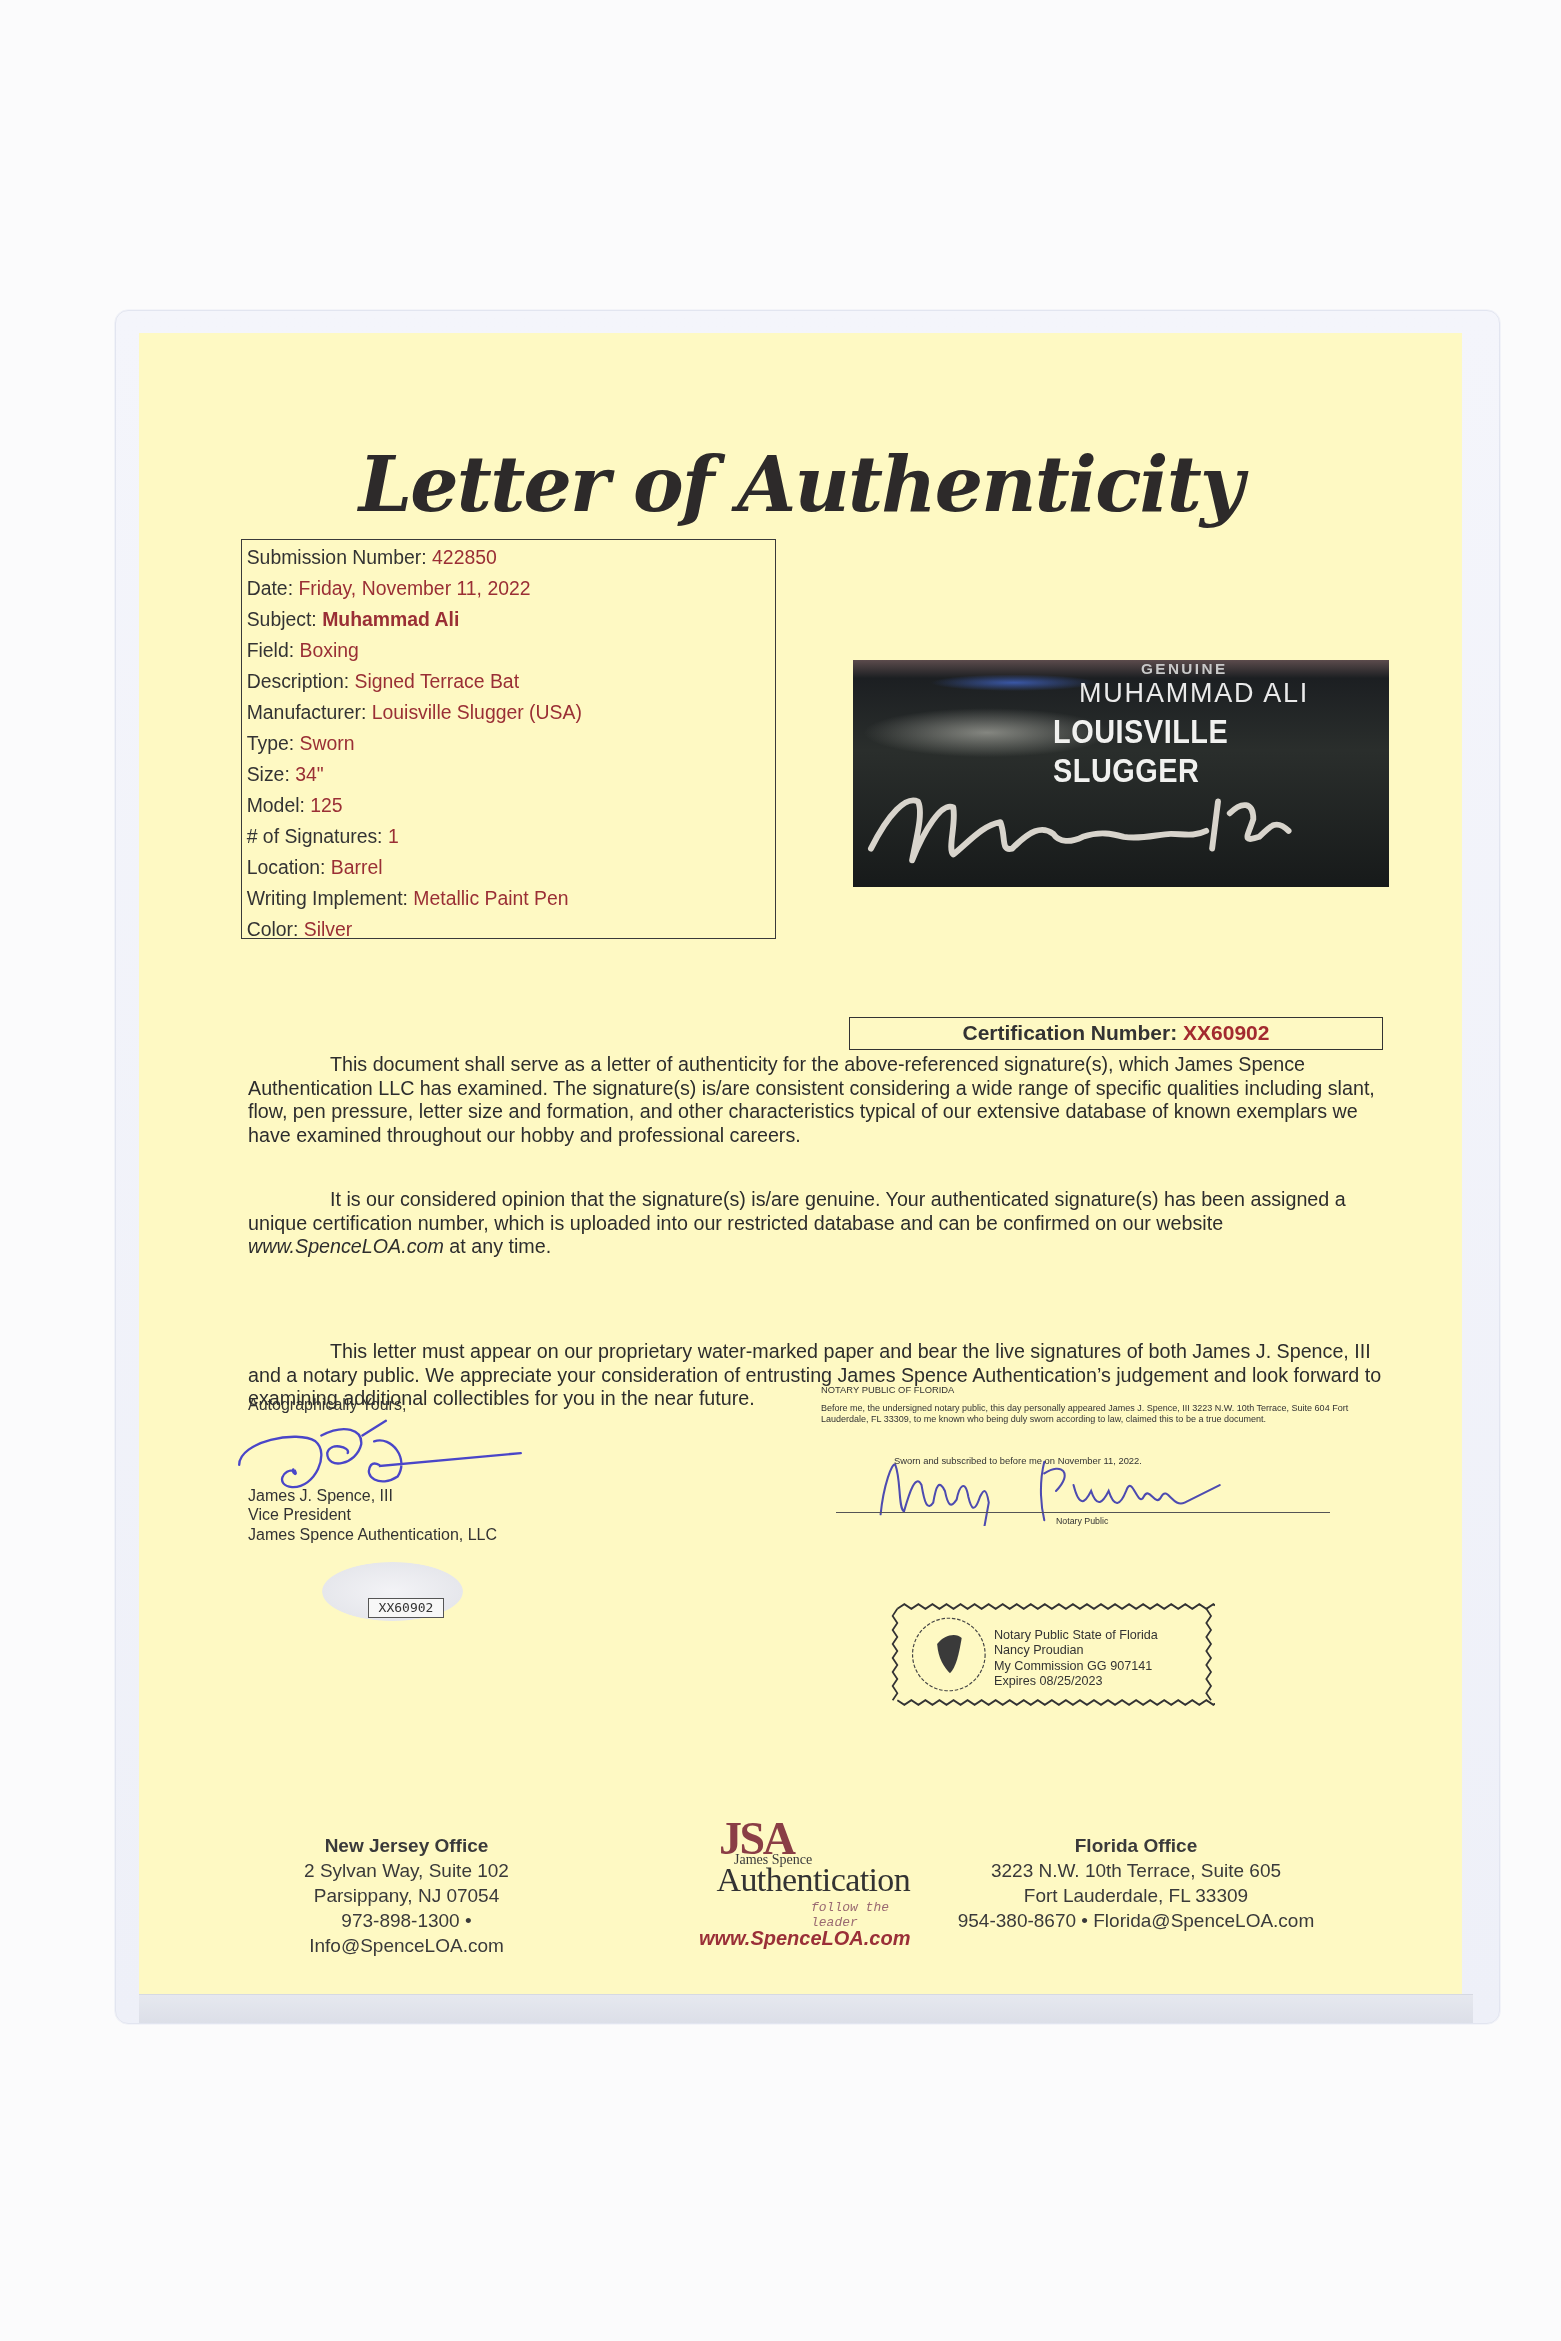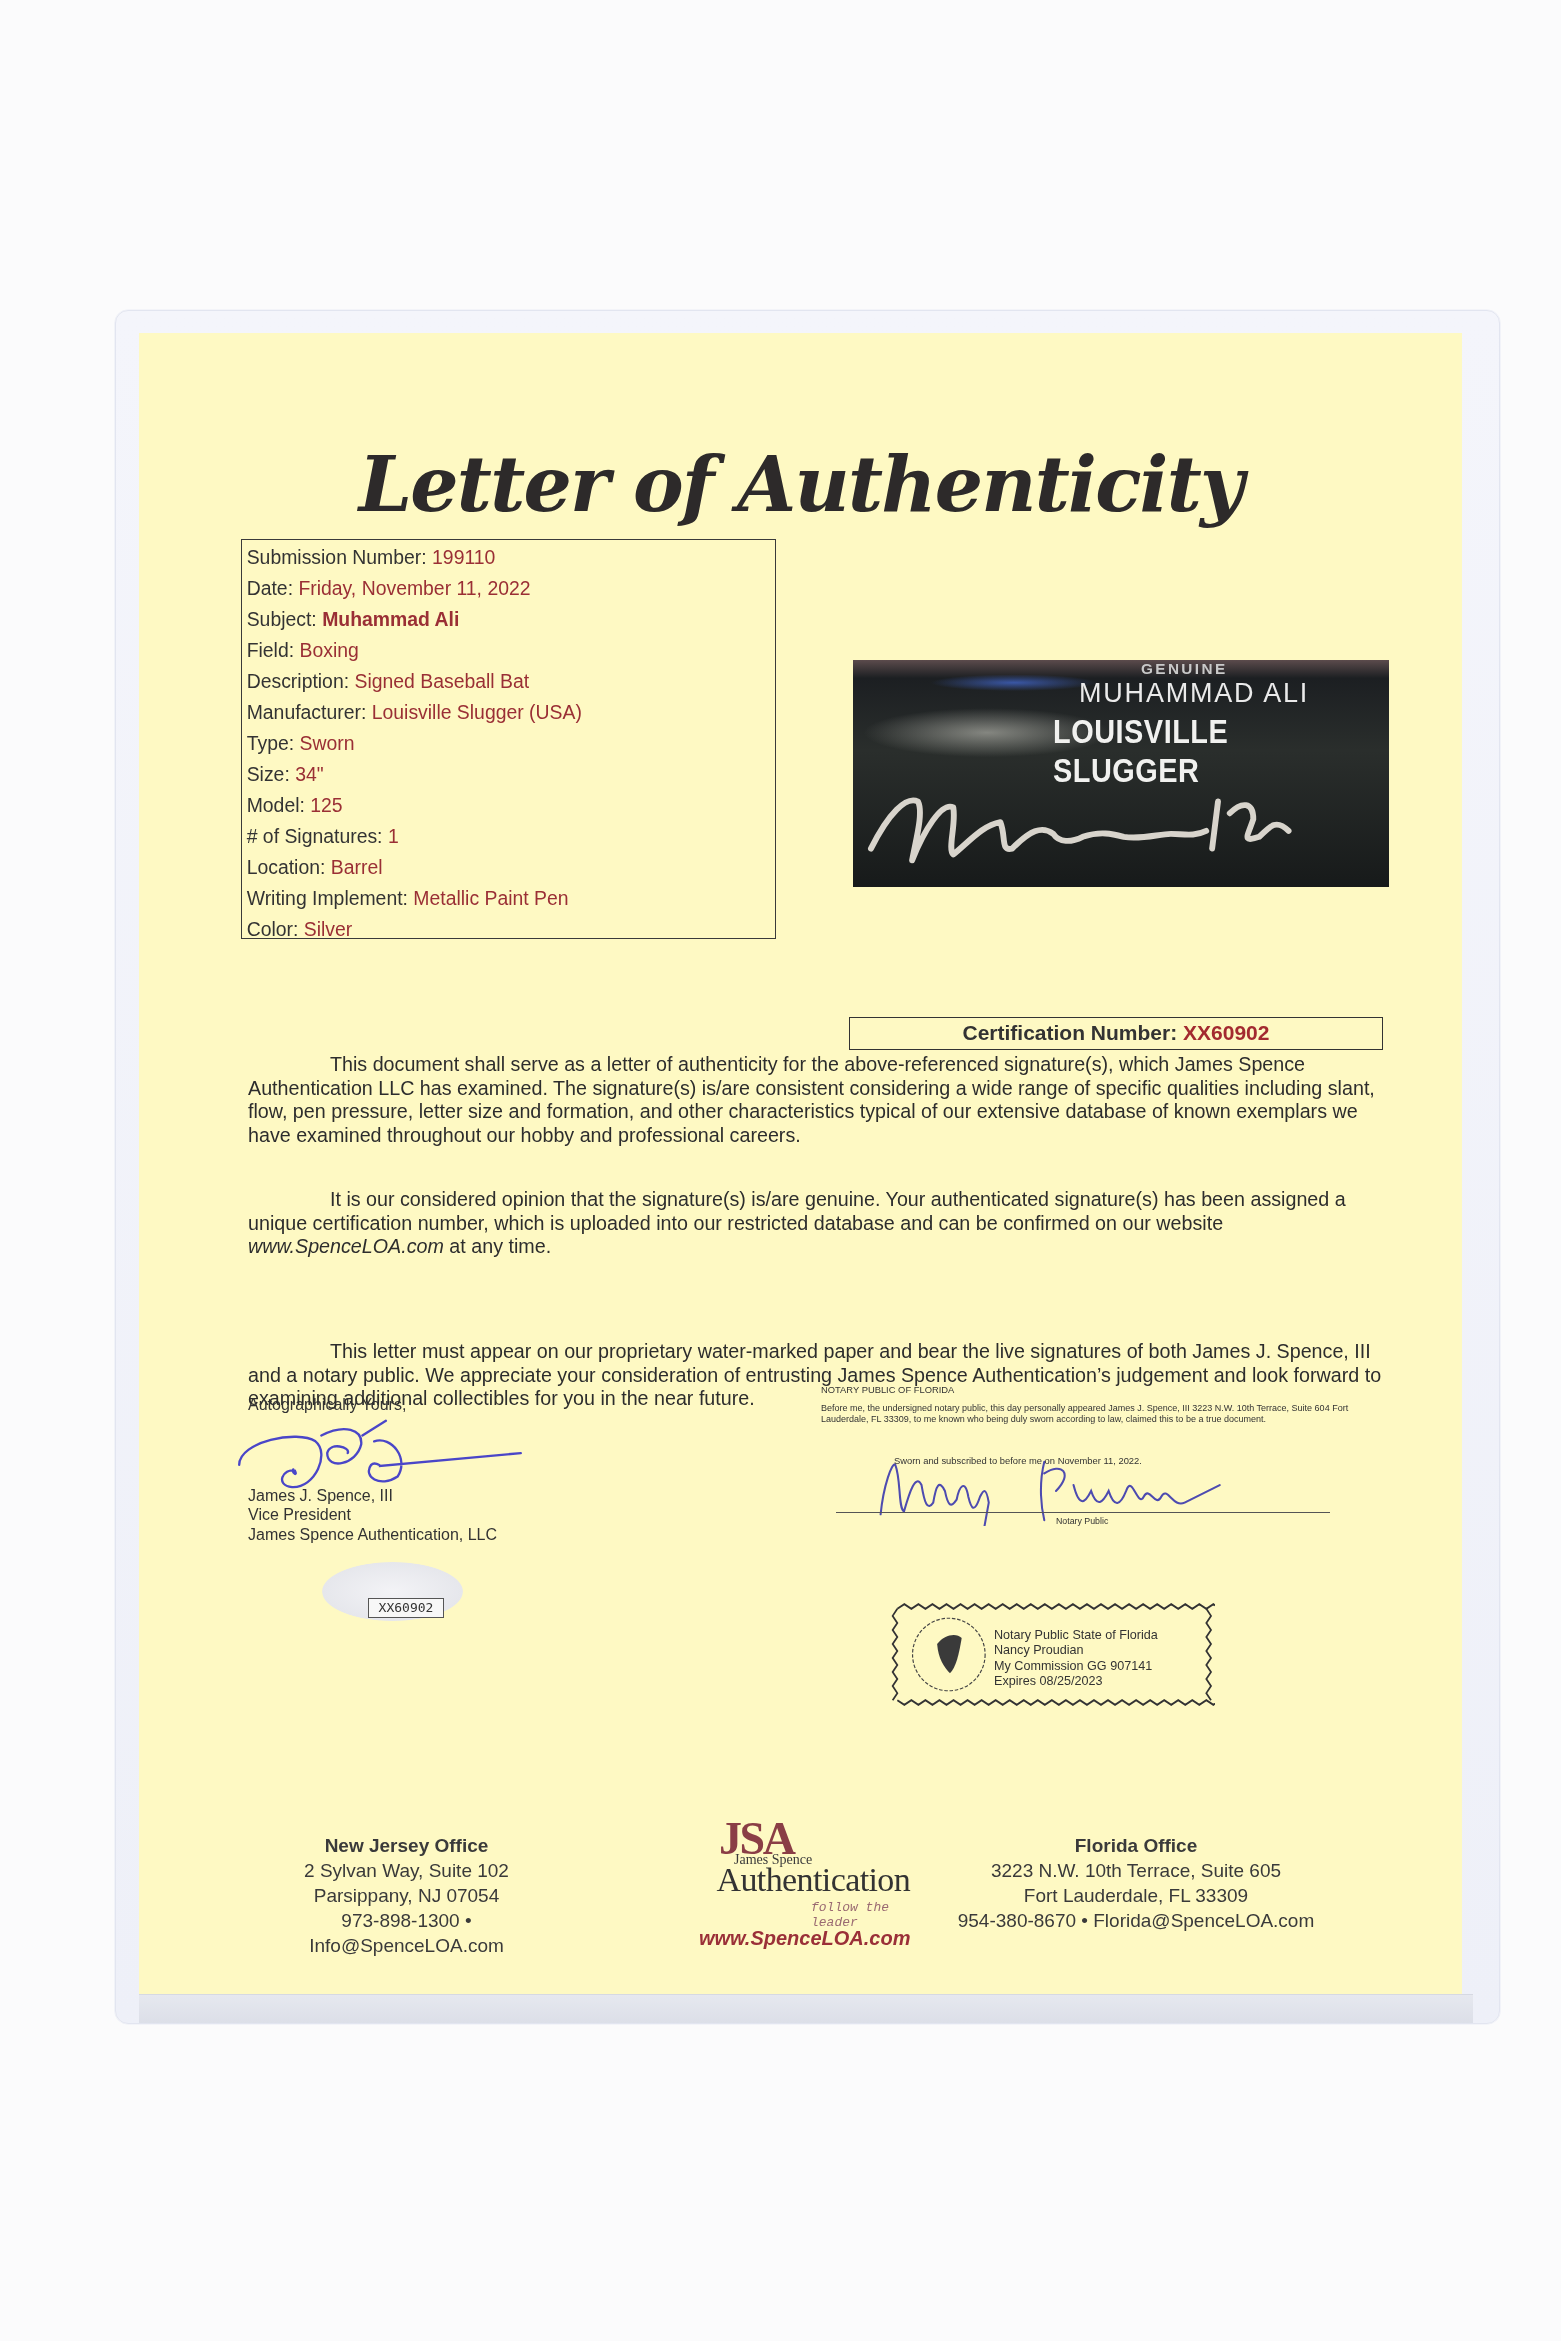--- a/index.html
+++ b/index.html
@@ -92,25 +92,25 @@
 </head>
 <body>
 
 <div class="holder"></div>
 <div class="holder-bottom"></div>
 
 <div class="paper">
   <div class="title">Letter of Authenticity</div>
 
   <div class="info-box">
-    <div class="info-row"><span class="info-label">Submission Number:</span> <span class="info-value">199110</span></div>
+    <div class="info-row"><span class="info-label">Submission Number:</span> <span class="info-value">422850</span></div>
     <div class="info-row"><span class="info-label">Date:</span> <span class="info-value">Friday, November 11, 2022</span></div>
     <div class="info-row"><span class="info-label">Subject:</span> <span class="info-value bold">Muhammad Ali</span></div>
     <div class="info-row"><span class="info-label">Field:</span> <span class="info-value">Boxing</span></div>
-    <div class="info-row"><span class="info-label">Description:</span> <span class="info-value">Signed Baseball Bat</span></div>
+    <div class="info-row"><span class="info-label">Description:</span> <span class="info-value">Signed Terrace Bat</span></div>
     <div class="info-row"><span class="info-label">Manufacturer:</span> <span class="info-value">Louisville Slugger (USA)</span></div>
     <div class="info-row"><span class="info-label">Type:</span> <span class="info-value">Sworn</span></div>
     <div class="info-row"><span class="info-label">Size:</span> <span class="info-value">34"</span></div>
     <div class="info-row"><span class="info-label">Model:</span> <span class="info-value">125</span></div>
     <div class="info-row"><span class="info-label"># of Signatures:</span> <span class="info-value">1</span></div>
     <div class="info-row"><span class="info-label">Location:</span> <span class="info-value">Barrel</span></div>
     <div class="info-row"><span class="info-label">Writing Implement:</span> <span class="info-value">Metallic Paint Pen</span></div>
     <div class="info-row"><span class="info-label">Color:</span> <span class="info-value">Silver</span></div>
   </div>
 

